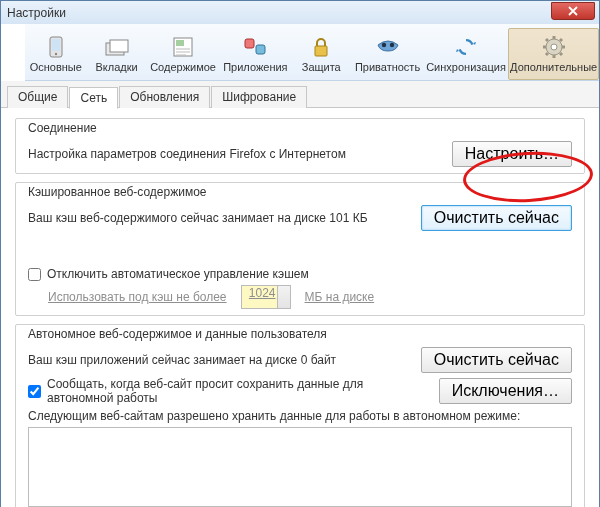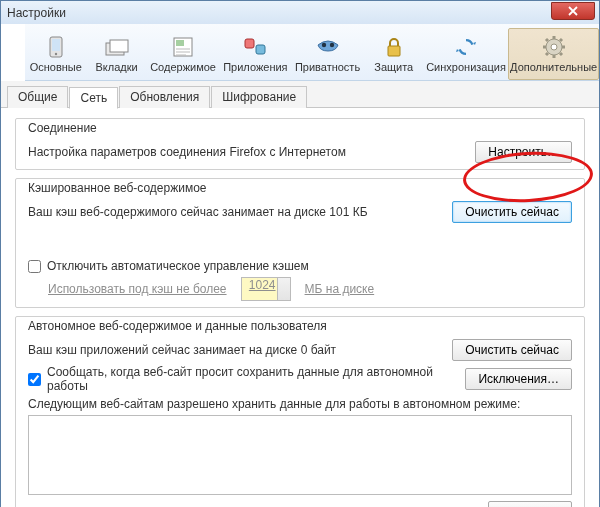--- a/index.html
+++ b/index.html
@@ -71,21 +71,21 @@
   }
   .content { padding: 10px 14px; background: #fff; }
   .group { border: 1px solid #d0d0d0; border-radius: 2px; padding: 2px 12px; margin-bottom: 8px; }
   .group-title { font-size: 12px; color: #333; margin-bottom: 6px; }
   .row { display: flex; align-items: center; justify-content: space-between; margin: 4px 0; gap: 22px; }
   .btn {
     background: linear-gradient(#fcfcfc, #e9e9e9);
     border: 1px solid #a9a9a9;
     border-radius: 2px;
     padding: 3px 12px;
-    font-size: 12px;
+    font-size: 16px;
     cursor: pointer;
     white-space: nowrap;
   }
   .btn:disabled { color: #999; cursor: default; }
   .btn.hl {
     border: 1px solid #3ca0e0;
     box-shadow: 0 0 2px #7ec3ef inset;
     background: linear-gradient(#f4faff, #e1f1fc);
     color: #000;
   }
@@ -167,36 +167,36 @@
       <span class="tool-icon">
           <svg width="26" height="24">
             <rect x="3" y="4" width="9" height="9" rx="2" fill="#e77" stroke="#a33"></rect>
             <rect x="14" y="10" width="9" height="9" rx="2" fill="#7bd" stroke="#379"></rect>
           </svg>
         </span>
       <span>Приложения</span>
     </div>
     <div class="tool-item">
       <span class="tool-icon">
+          <svg width="24" height="24">
+            <rect x="6" y="11" width="12" height="10" rx="1" fill="#e8c04a" stroke="#a98417"></rect>
+            <path d="M8 11 v-3 a4 4 0 0 1 8 0 v3" fill="none" stroke="#a98417" stroke-width="2"></path>
+          </svg>
+        </span>
+      <span>Защита</span>
+    </div>
+    <div class="tool-item">
+      <span class="tool-icon">
           <svg width="28" height="24">
             <path d="M4 10 Q14 2 24 10 Q22 16 14 16 Q6 16 4 10Z" fill="#6ea5d8" stroke="#3d6fa0"></path>
             <circle cx="10" cy="10" r="2.2" fill="#234"></circle>
             <circle cx="18" cy="10" r="2.2" fill="#234"></circle>
           </svg>
         </span>
       <span>Приватность</span>
-    </div>
-    <div class="tool-item">
-      <span class="tool-icon">
-          <svg width="24" height="24">
-            <rect x="6" y="11" width="12" height="10" rx="1" fill="#e8c04a" stroke="#a98417"></rect>
-            <path d="M8 11 v-3 a4 4 0 0 1 8 0 v3" fill="none" stroke="#a98417" stroke-width="2"></path>
-          </svg>
-        </span>
-      <span>Защита</span>
     </div>
     <div class="tool-item">
       <span class="tool-icon">
           <svg width="24" height="24">
             <path d="M12 4 a8 8 0 0 1 7.5 5.2 l-2.2 .8 A5.7 5.7 0 0 0 12 6.3 Z" fill="#3b88c3"></path>
             <path d="M12 20 a8 8 0 0 1 -7.5 -5.2 l2.2 -.8 A5.7 5.7 0 0 0 12 17.7 Z" fill="#3b88c3"></path>
             <path d="M19 8 l3 -1 -1 3 Z" fill="#3b88c3"></path>
             <path d="M5 16 l-3 1 1 -3 Z" fill="#3b88c3"></path>
           </svg>
         </span>

